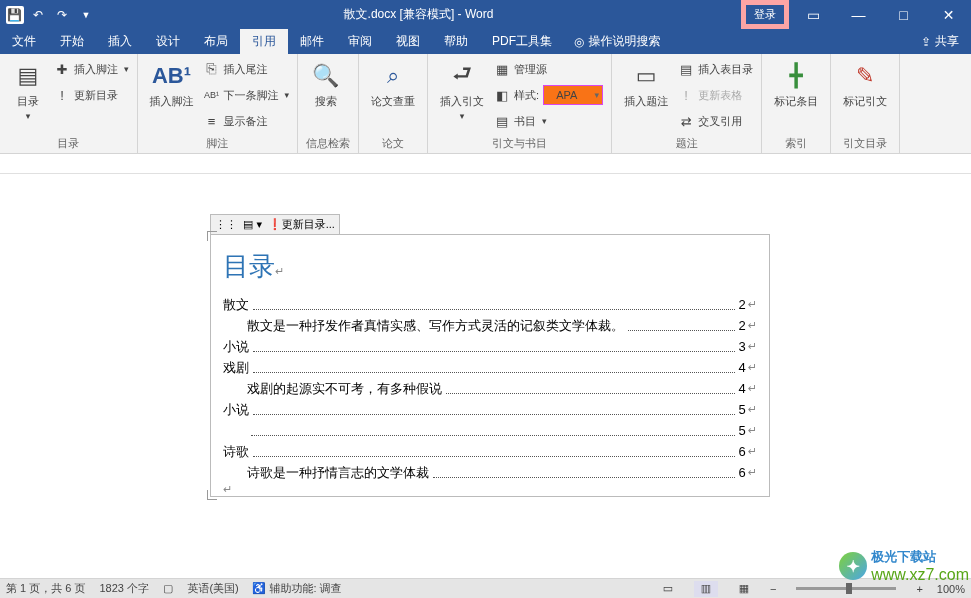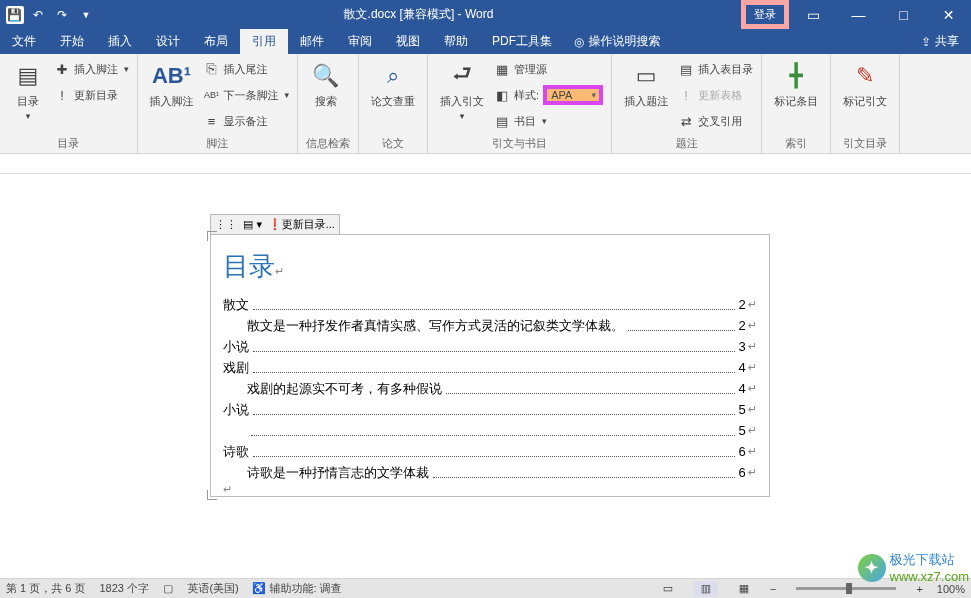--- a/index.html
+++ b/index.html
@@ -26,21 +26,21 @@
 
 .ribbon { height: 100px; background: #f3f3f3; border-bottom: 1px solid #d4d4d4; display: flex; }
 .rgroup { border-right: 1px solid #d4d4d4; padding: 4px 8px 2px; display: flex; flex-direction: column; }
 .rgroup-body { flex: 1; display: flex; align-items: flex-start; gap: 6px; }
 .rgroup-label { text-align: center; font-size: 11px; color: #666; padding-top: 2px; }
 .big-btn { display: flex; flex-direction: column; align-items: center; justify-content: center; gap: 2px; font-size: 11px; color: #444; min-width: 36px; padding: 2px 4px; }
 .big-btn .ico { width: 32px; height: 32px; display: flex; align-items: center; justify-content: center; font-size: 22px; }
 .small-row { display: flex; flex-direction: column; gap: 4px; font-size: 11px; color: #444; }
 .small-item { display: flex; align-items: center; gap: 4px; height: 22px; white-space: nowrap; }
 .small-ico { width: 16px; height: 16px; display: flex; align-items: center; justify-content: center; font-size: 13px; }
-.style-select { height: 20px; border: 4px solid #d946ef; background: #fdba74; font-size: 11px; padding: 0 14px 0 4px; min-width: 60px; position: relative; display: inline-flex; align-items: center; }
+.style-select { height: 20px; border: 1px solid #d946ef; background: #f97316; font-size: 11px; padding: 0 14px 0 12px; min-width: 60px; position: relative; display: inline-flex; align-items: center; }
 .style-select::after { content: "▾"; position: absolute; right: 3px; font-size: 9px; color: #666; }
 
 
 .ruler-area { height: 20px; background: #fff; border-bottom: 1px solid #e0e0e0; position: relative; }
 
 
 .doc-area { position: absolute; top: 174px; bottom: 20px; left: 0; right: 0; background: #fff; overflow: hidden; }
 .page { position: absolute; left: 210px; top: 60px; width: 560px; border: 1px solid #bbb; background: #fff; padding: 8px 12px 0; }
 .page-ctx { position: absolute; left: 210px; top: 40px; background: #f0f0f0; border: 1px solid #bbb; display: flex; align-items: center; font-size: 11px; padding: 2px 4px; gap: 6px; }
 .toc-title { font-size: 26px; color: #2e74b5; margin: 6px 0 10px; font-weight: normal; }
@@ -59,22 +59,22 @@
 .statusbar { position: absolute; bottom: 0; left: 0; right: 0; height: 20px; background: #e5e5e5; border-top: 1px solid #d4d4d4; display: flex; align-items: center; font-size: 11px; color: #444; padding: 0 6px; gap: 14px; }
 .status-spacer { flex: 1; }
 .view-btn { width: 24px; height: 16px; display: flex; align-items: center; justify-content: center; border: 1px solid transparent; }
 .view-btn.active { background: #dde; }
 .zoom-slider { width: 100px; height: 3px; background: #999; position: relative; margin: 0 6px; }
 .zoom-slider::before { content: ""; position: absolute; left: 50%; top: -4px; width: 6px; height: 11px; background: #666; }
 
 
 .watermark { position: absolute; right: 2px; bottom: 14px; font-size: 13px; display: flex; align-items: center; gap: 4px; }
 .wm-logo { width: 28px; height: 28px; border-radius: 50%; background: linear-gradient(135deg,#7fd13b,#4aa5e8); display: flex; align-items: center; justify-content: center; color: #fff; font-size: 16px; font-weight: bold; }
-.wm-text1 { color: #3388cc; font-weight: normal; }
-.wm-text2 { color: #58a618; font-size: 13px; }
+.wm-text1 { color: #3388cc; font-weight: bold; }
+.wm-text2 { color: #58a618; font-size: 16px; }
 </style>
 </head>
 <body>
 
 <div class="titlebar">
   <div class="tb-left">
     <span class="tb-icon tb-save">💾</span>
     <span class="tb-icon">↶</span>
     <span class="tb-icon">↷</span>
     <span class="tb-icon" style="font-size:9px">▼</span>

